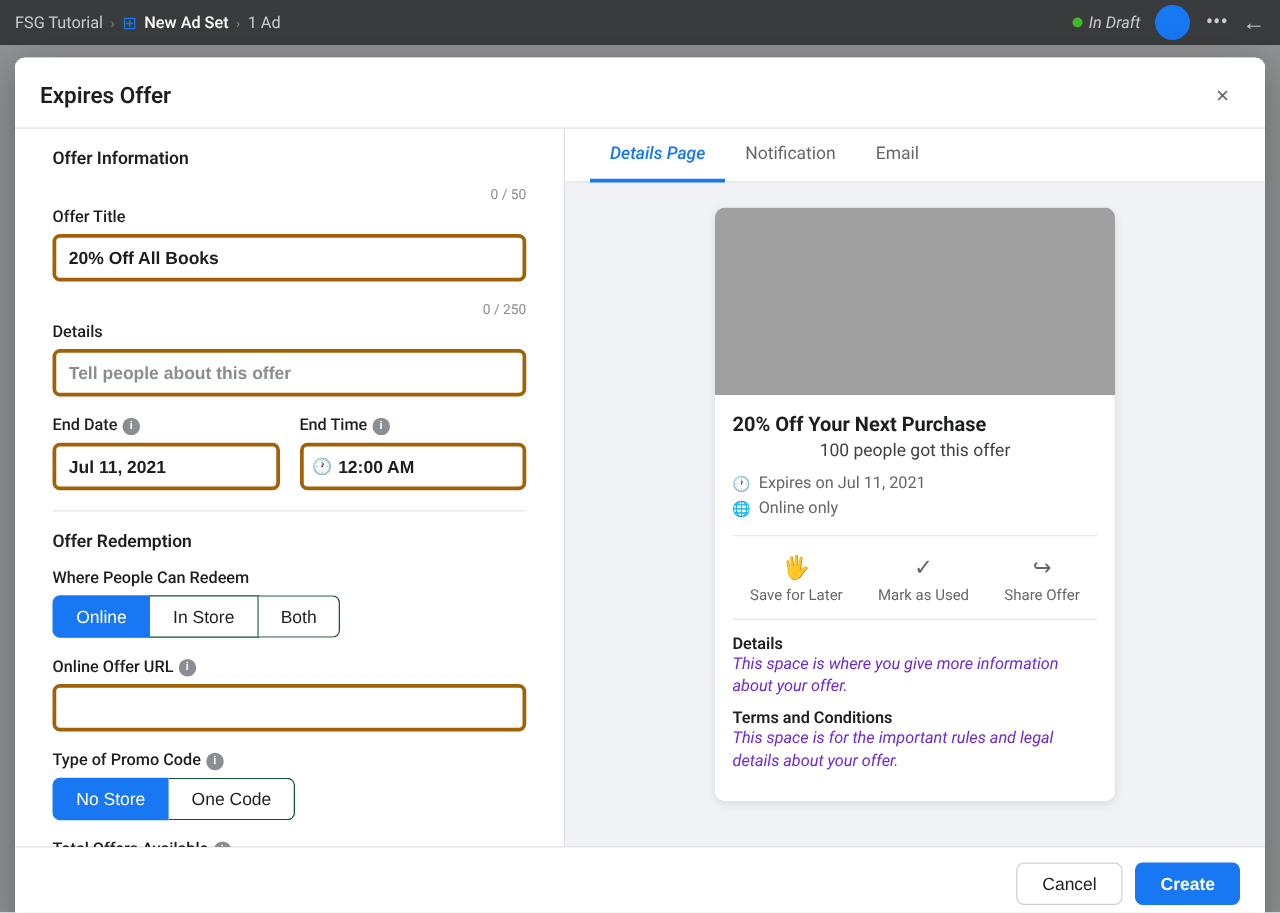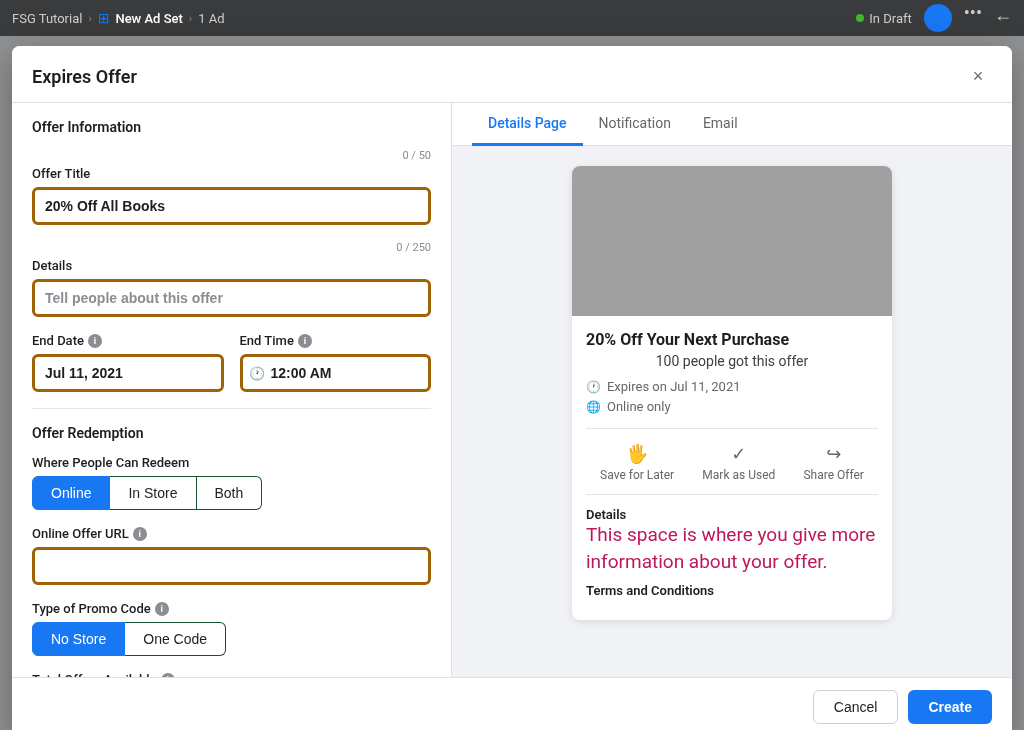--- a/index.html
+++ b/index.html
@@ -28,21 +28,23 @@
       align-items: center;
       gap: 6px;
       font-size: 13px;
     }
     .breadcrumb-item { color: #ccc; }
     .breadcrumb-item.active { color: #fff; font-weight: 500; }
     .breadcrumb-sep { color: #888; font-size: 11px; }
     .top-bar-right {
       margin-left: auto;
       display: flex;
+      align-items: center;
       gap: 12px;
+      font-style: italic;
     }
     .status-indicator {
       display: flex;
       align-items: center;
       gap: 5px;
       color: #ccc;
       font-size: 13px;
     }
     .status-dot {
       width: 8px; height: 8px;
@@ -135,21 +137,21 @@
       display: flex;
       flex: 1;
       overflow: hidden;
     }
 
     
     .left-panel {
       width: 440px;
       min-width: 440px;
       overflow-y: auto;
-      padding: 16px 20px;
+      padding: 16px 30px;
       border-right: 1px solid #e0e0e0;
     }
 
     .section-title {
       font-size: 14px;
       font-weight: 600;
       color: #1c1e21;
       margin-bottom: 14px;
     }
 
@@ -275,20 +277,21 @@
       font-size: 14px;
       color: #65676b;
       cursor: pointer;
       border-bottom: 3px solid transparent;
       margin-bottom: -1px;
     }
     .tab.active {
       color: #1877f2;
       border-bottom-color: #1877f2;
       font-weight: 500;
+      font-style: italic;
     }
 
     
     .preview-area {
       padding: 20px;
       flex: 1;
     }
 
     .offer-card {
       background: #fff;
@@ -372,23 +375,24 @@
     }
     .offer-card-details .detail-section {
       margin-bottom: 8px;
     }
     .detail-title {
       font-weight: 600;
       color: #1c1e21;
       font-size: 13px;
     }
     .detail-text {
-      color: #be185d;
-      font-size: 19px;
+      color: #6d28d9;
+      font-size: 13px;
       line-height: 1.4;
+      font-style: italic;
     }
 
     
     .modal-footer {
       display: flex;
       justify-content: flex-end;
       gap: 10px;
       padding: 12px 20px;
       border-top: 1px solid #e0e0e0;
       background: #fff;
@@ -577,20 +581,21 @@
                 </div>
               </div>
 
               <div class="offer-card-details">
                 <div class="detail-section">
                   <div class="detail-title">Details</div>
                   <div class="detail-text">This space is where you give more information about your offer.</div>
                 </div>
                 <div class="detail-section">
                   <div class="detail-title">Terms and Conditions</div>
+                  <div class="detail-text">This space is for the important rules and legal details about your offer.</div>
                 </div>
               </div>
             </div>
           </div>
         </div>
 
       </div>
     </div>
 
     <div class="modal-footer">

